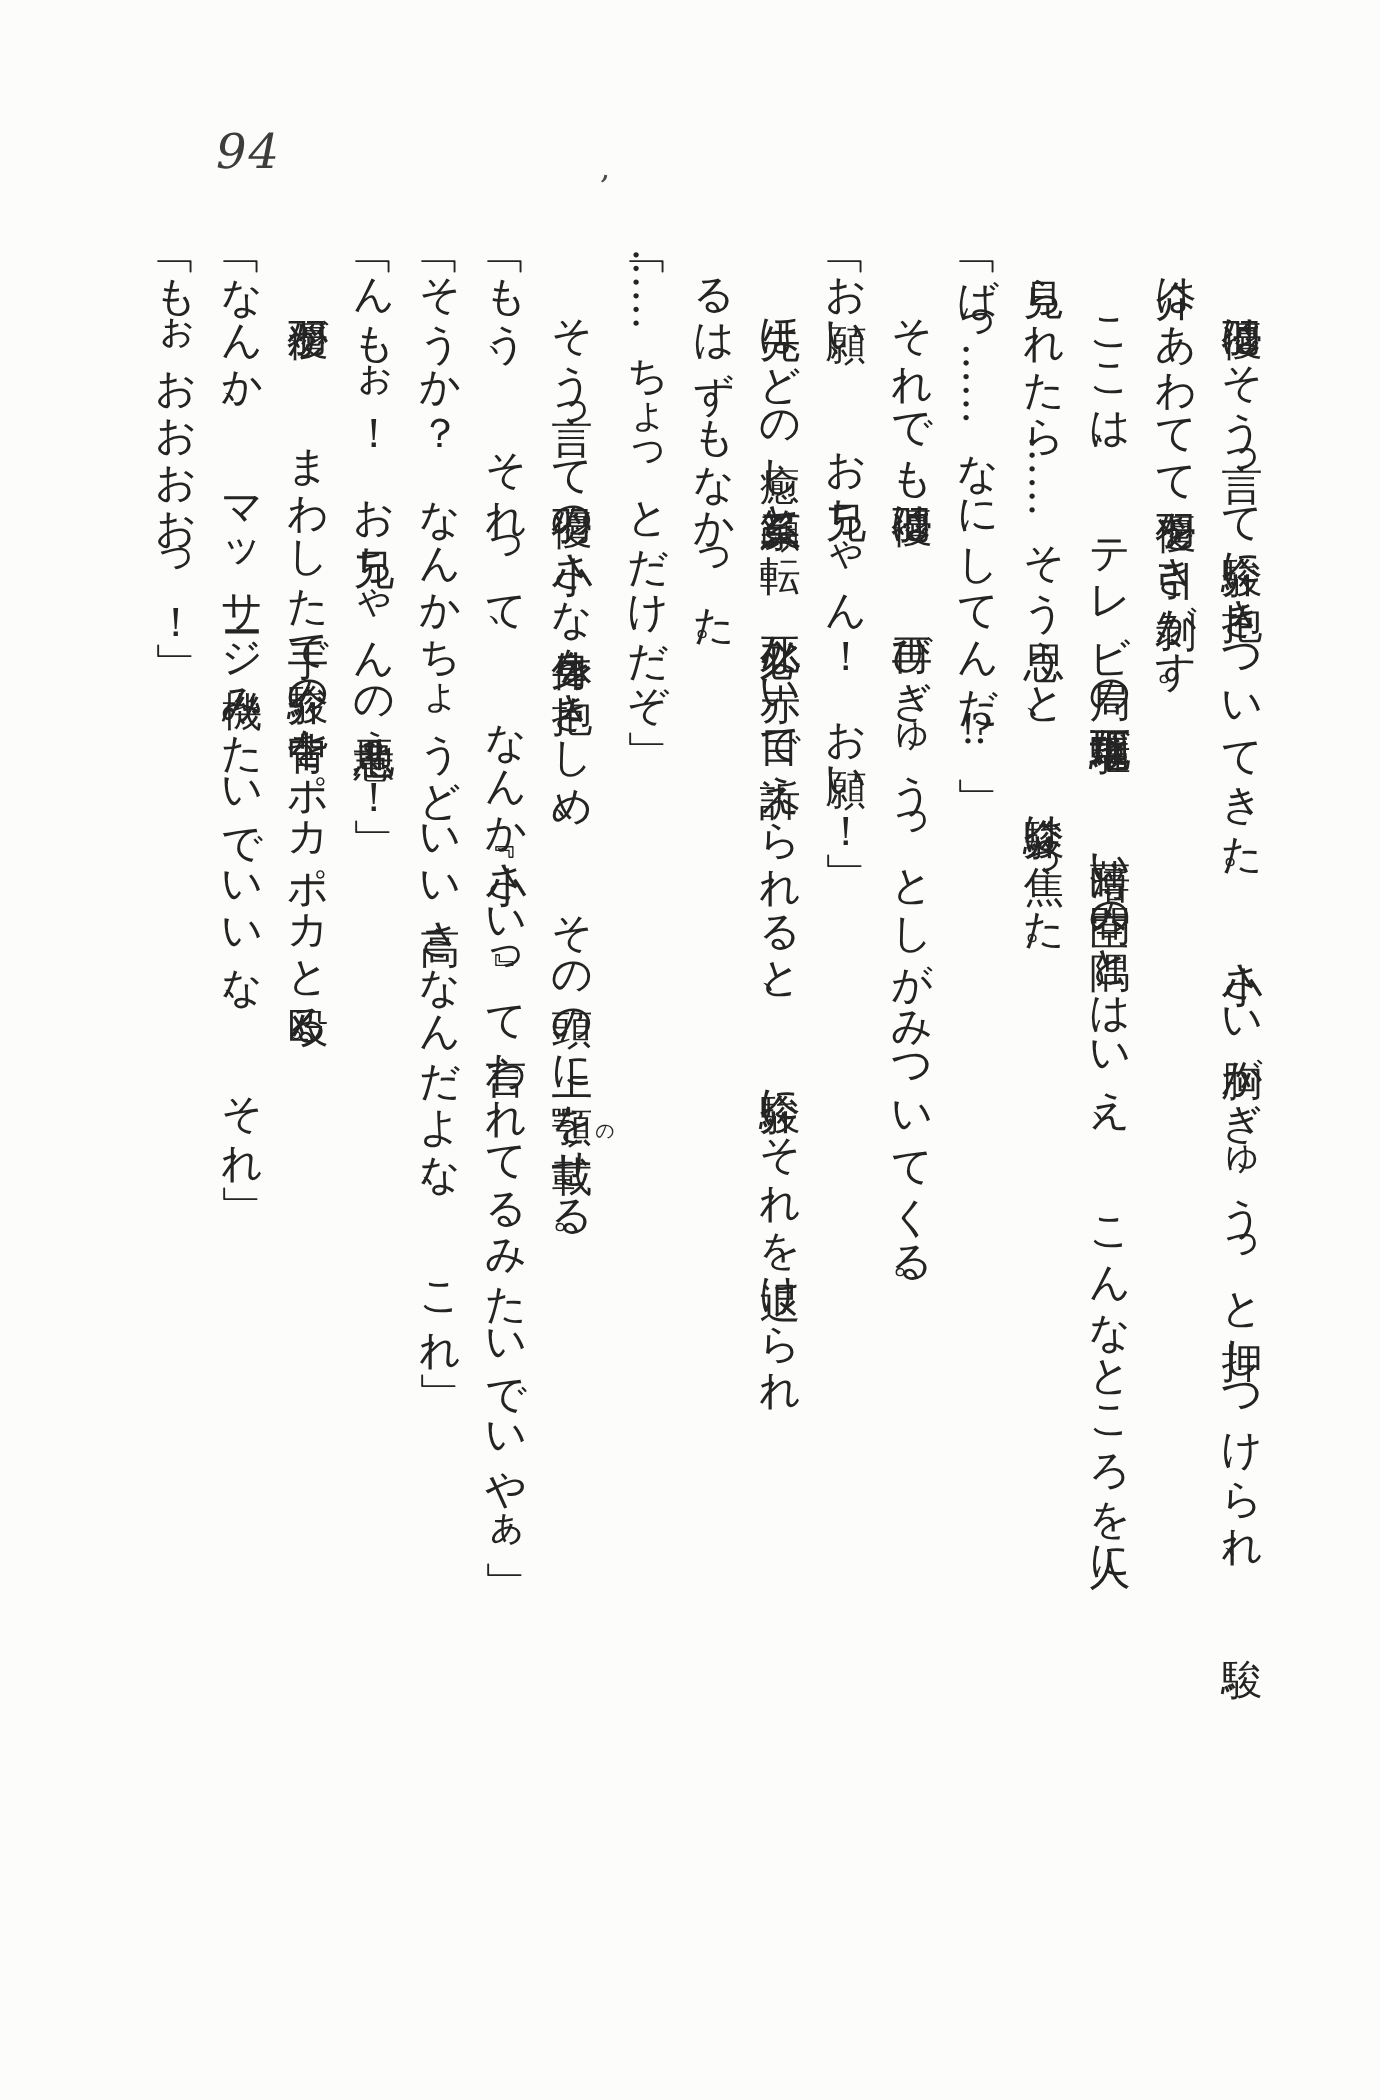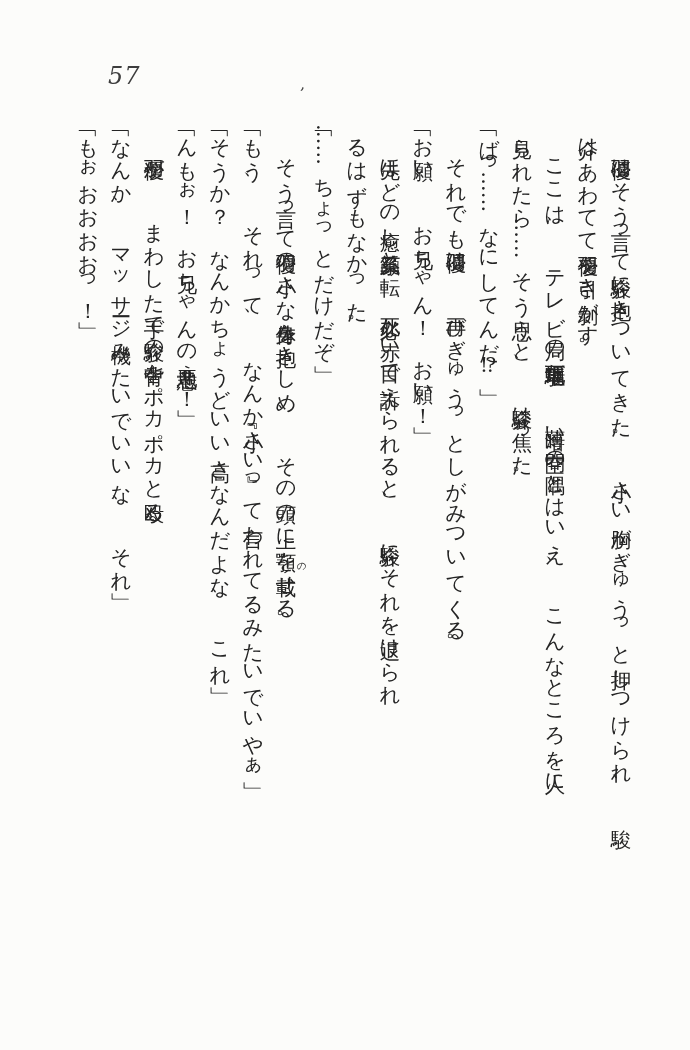--- a/index.html
+++ b/index.html
@@ -53,21 +53,21 @@
     font-size: 9.5px;
     letter-spacing: 0;
     color: #2a2a2a;
   }
 </style>
 </head>
 <body>
 
 <div class="page">
 
-  <div class="page-number">57</div>
+  <div class="page-number">94</div>
 
   <span class="scan-artifact">’</span>
 
   <div class="text-block">
     <p class="line">　優羽はそう言って駿介に抱きついてきた。　小さい胸がぎゅうっと押しつけられ、　駿</p>
     <p class="line">介はあわてて優羽を引き剝がす。</p>
     <p class="line">　ここは、　テレビ局の地下駐車場だ。　薄暗い空間の隅とはいえ、　こんなところを人に</p>
     <p class="line">見られたら……そう思うと、　駿介は焦った。</p>
     <p class="line">「ばっ……なにしてんだ⁉」</p>
     <p class="line">　それでも優羽は、　再びぎゅうっとしがみついてくる。</p>

